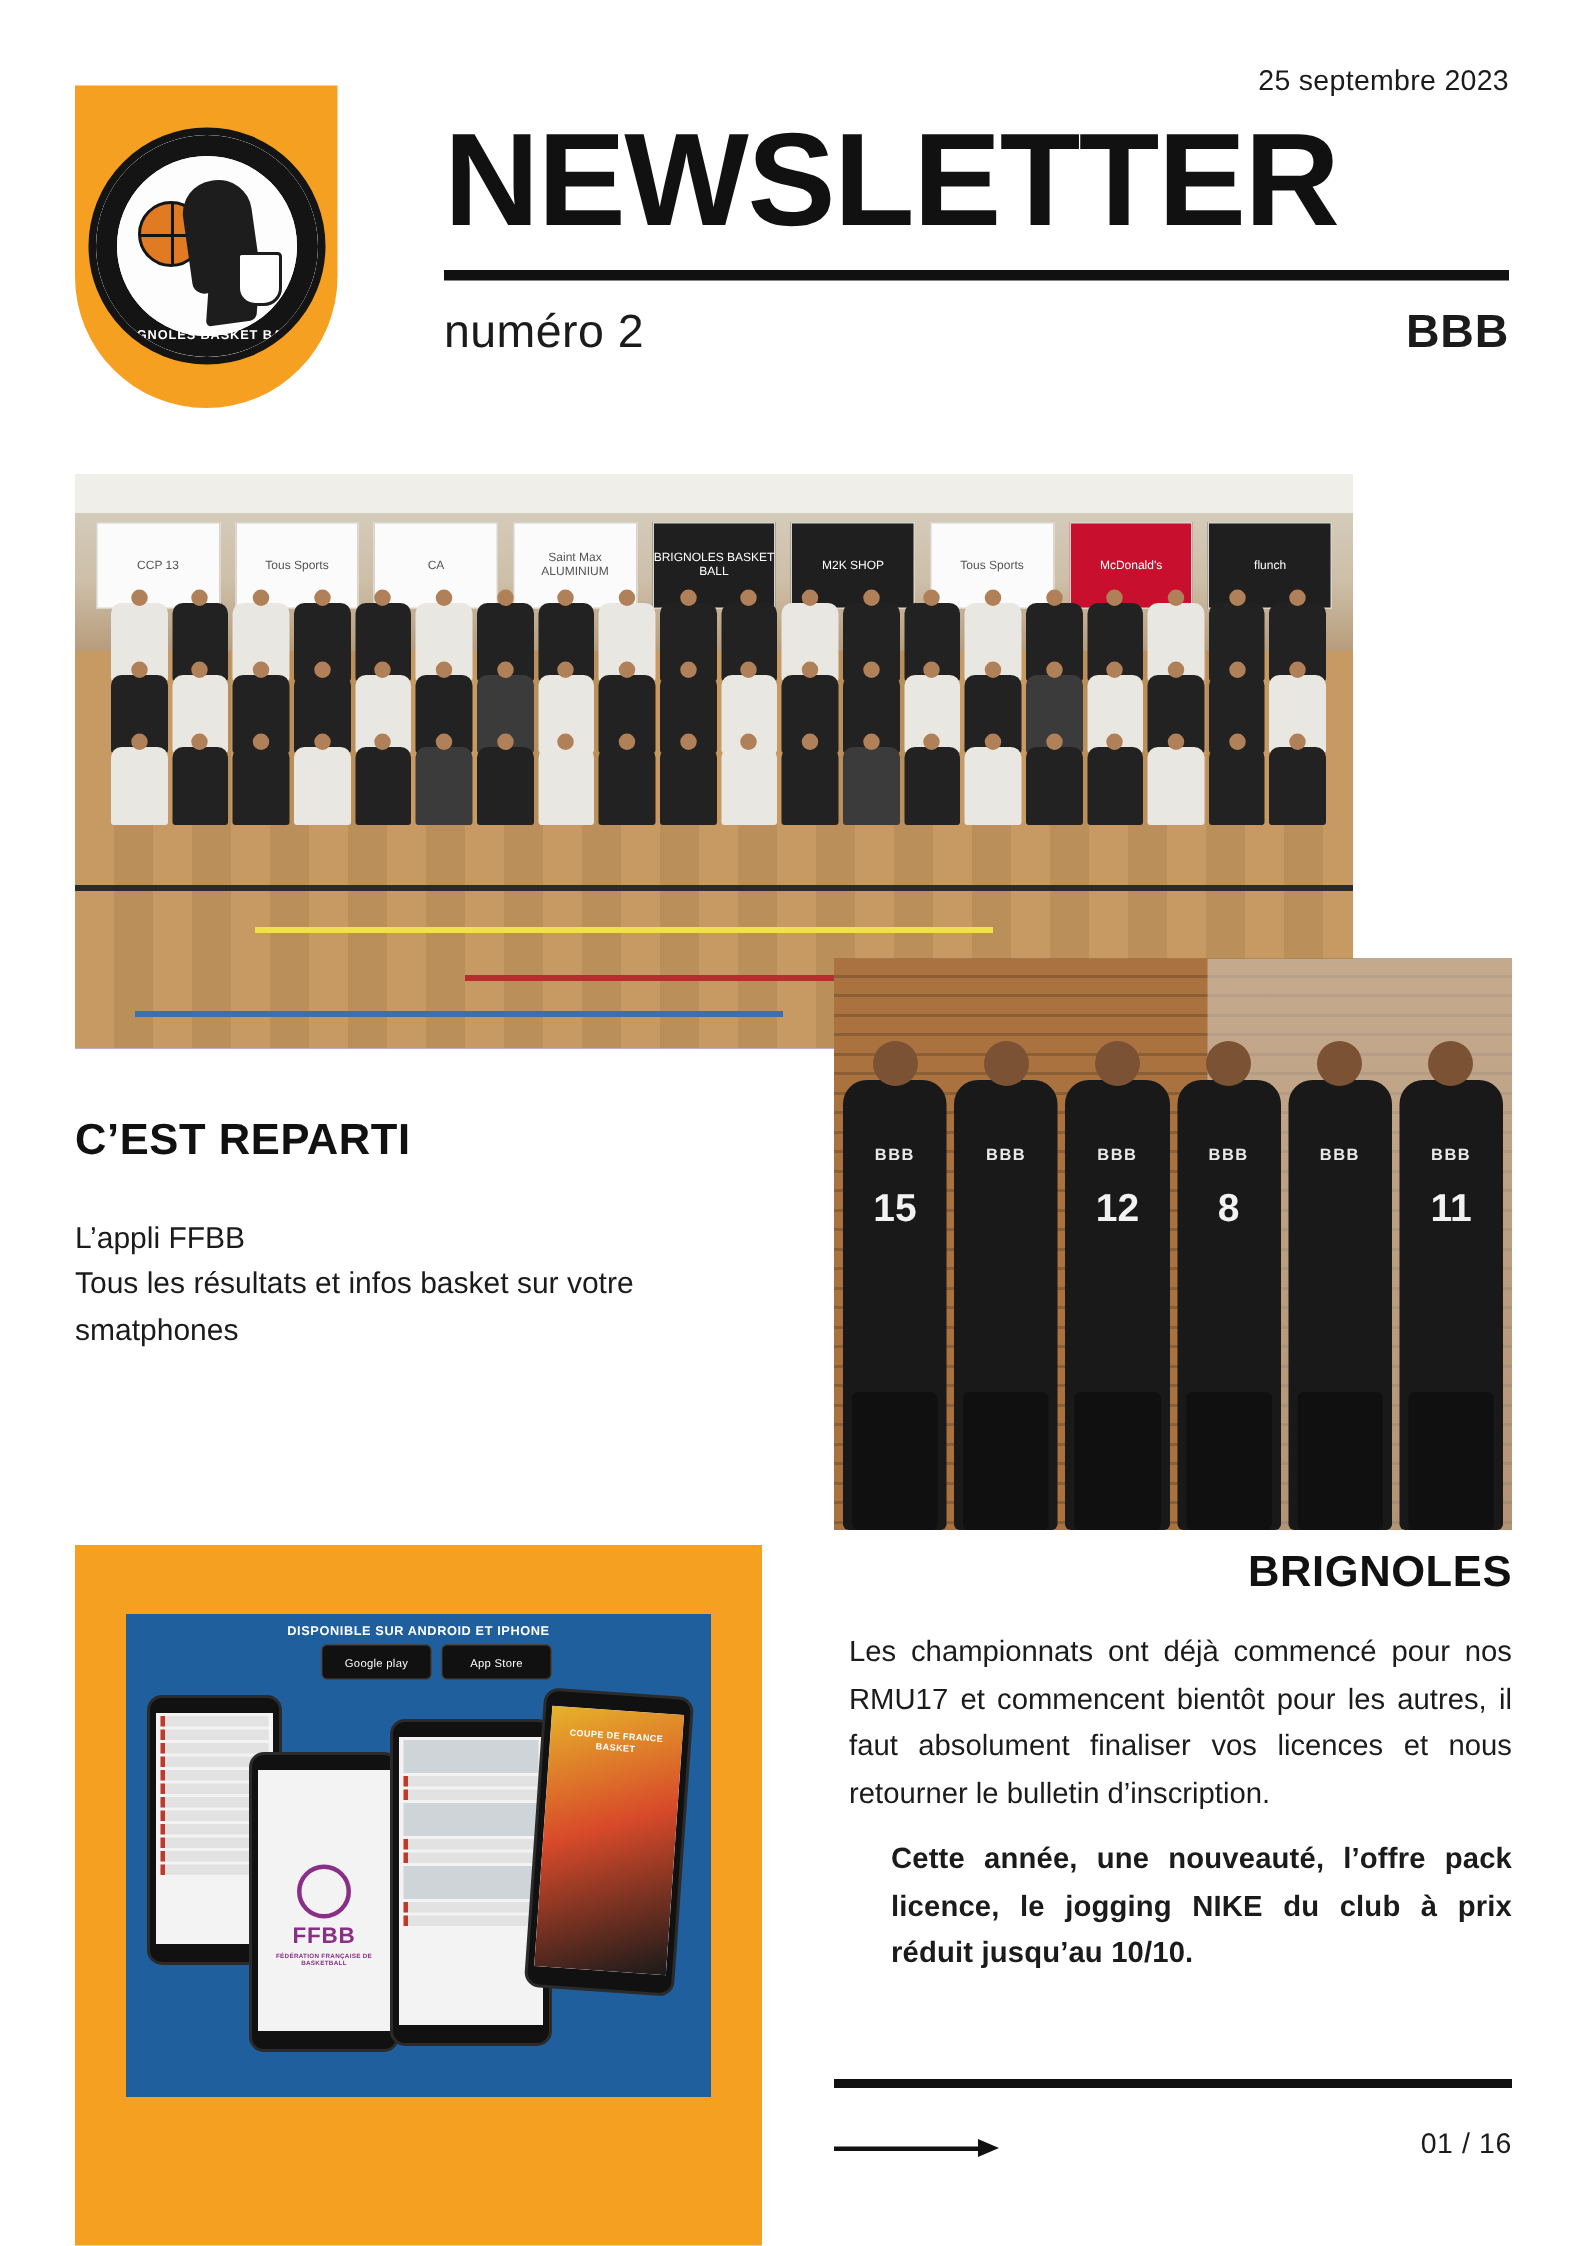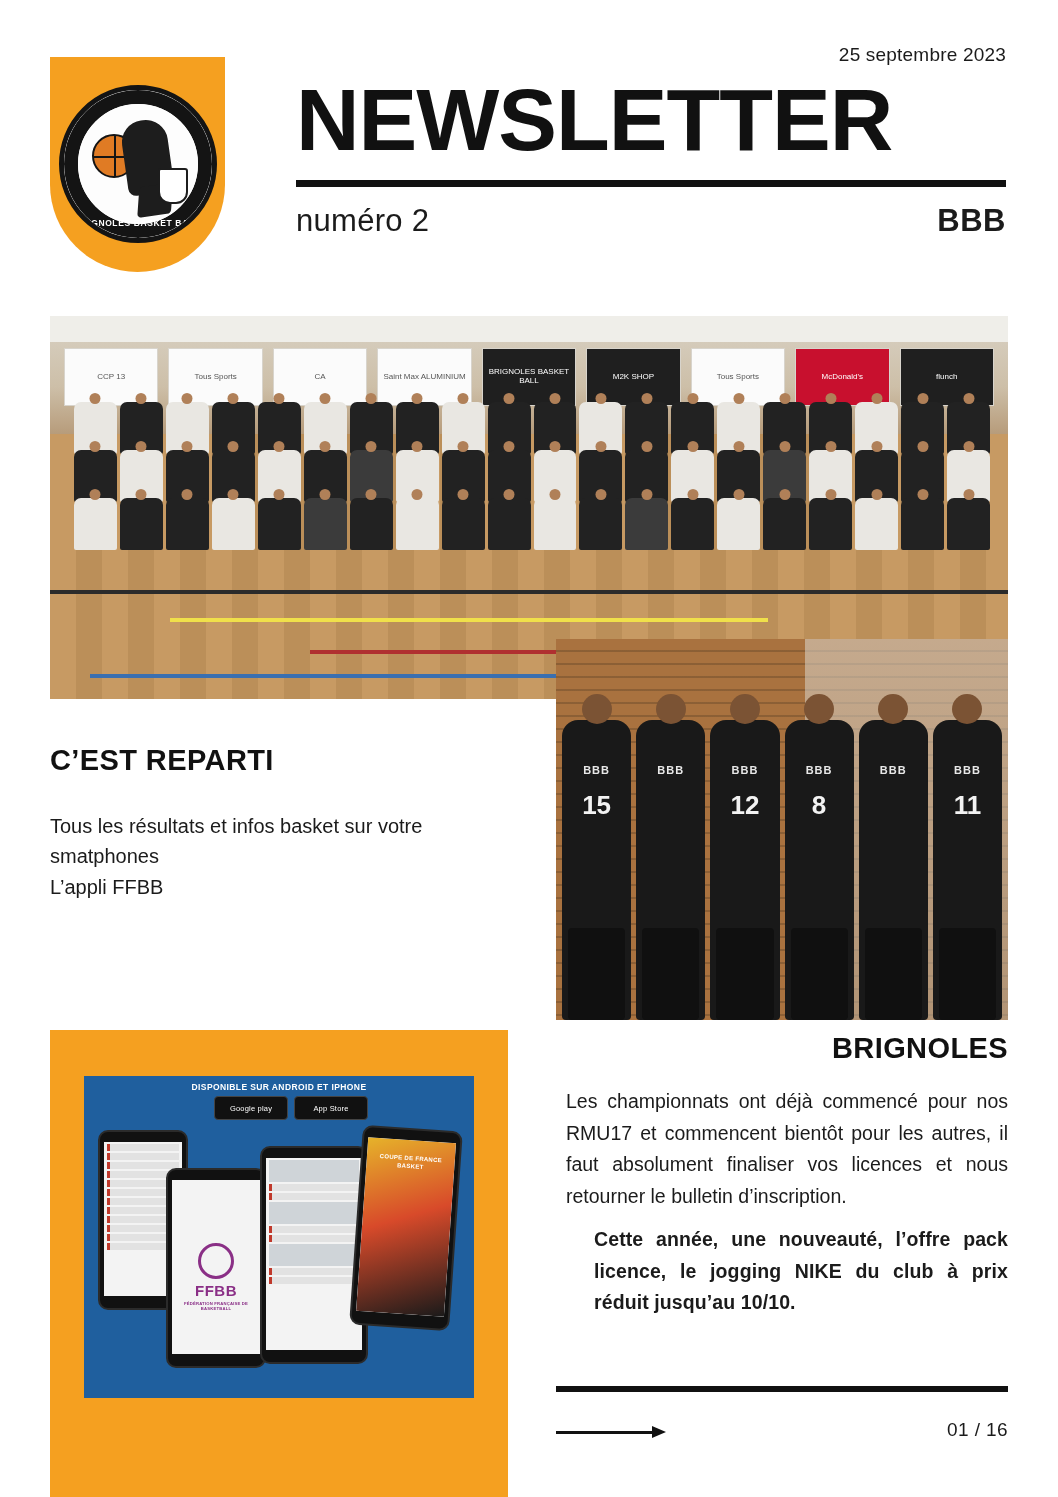--- a/index.html
+++ b/index.html
@@ -162,21 +162,21 @@
     color: #1b1b1b;
   }
   .masthead-sub .issue { letter-spacing: .3px; }
   .masthead-sub .club  { font-weight: bold; letter-spacing: .5px; }
 
   
   .photo-team {
     position: absolute;
     left: 50px;
     top: 316px;
-    width: 958px;
+    width: 852px;
     height: 383px;
     overflow: hidden;
     background: #8b5cf6;
   }
   .gym-floor {
     position: absolute;
     inset: 0;
     background:
       linear-gradient(180deg, #8d6638 0 0) 0 0/100% 0,
       repeating-linear-gradient(90deg, #c79a63 0 26px, #bb8f59 26px 52px);
@@ -689,22 +689,22 @@
       </div>
       <div class="hp">
         <small>BBB</small>
         <span>11</span>
       </div>
     </div>
   </div>
 
   <div class="repart-title">C’EST REPARTI</div>
   <div class="repart-body">
+    <div>L’appli FFBB</div>
     <div>Tous les résultats et infos basket sur votre smatphones</div>
-    <div>L’appli FFBB</div>
   </div>
 
   <div class="app-figure">
     <div class="app-inner">
       <div class="app-head">DISPONIBLE SUR ANDROID ET IPHONE</div>
       <div class="badge-row">
         <div class="badge">Google play</div>
         <div class="badge">App Store</div>
       </div>
 

